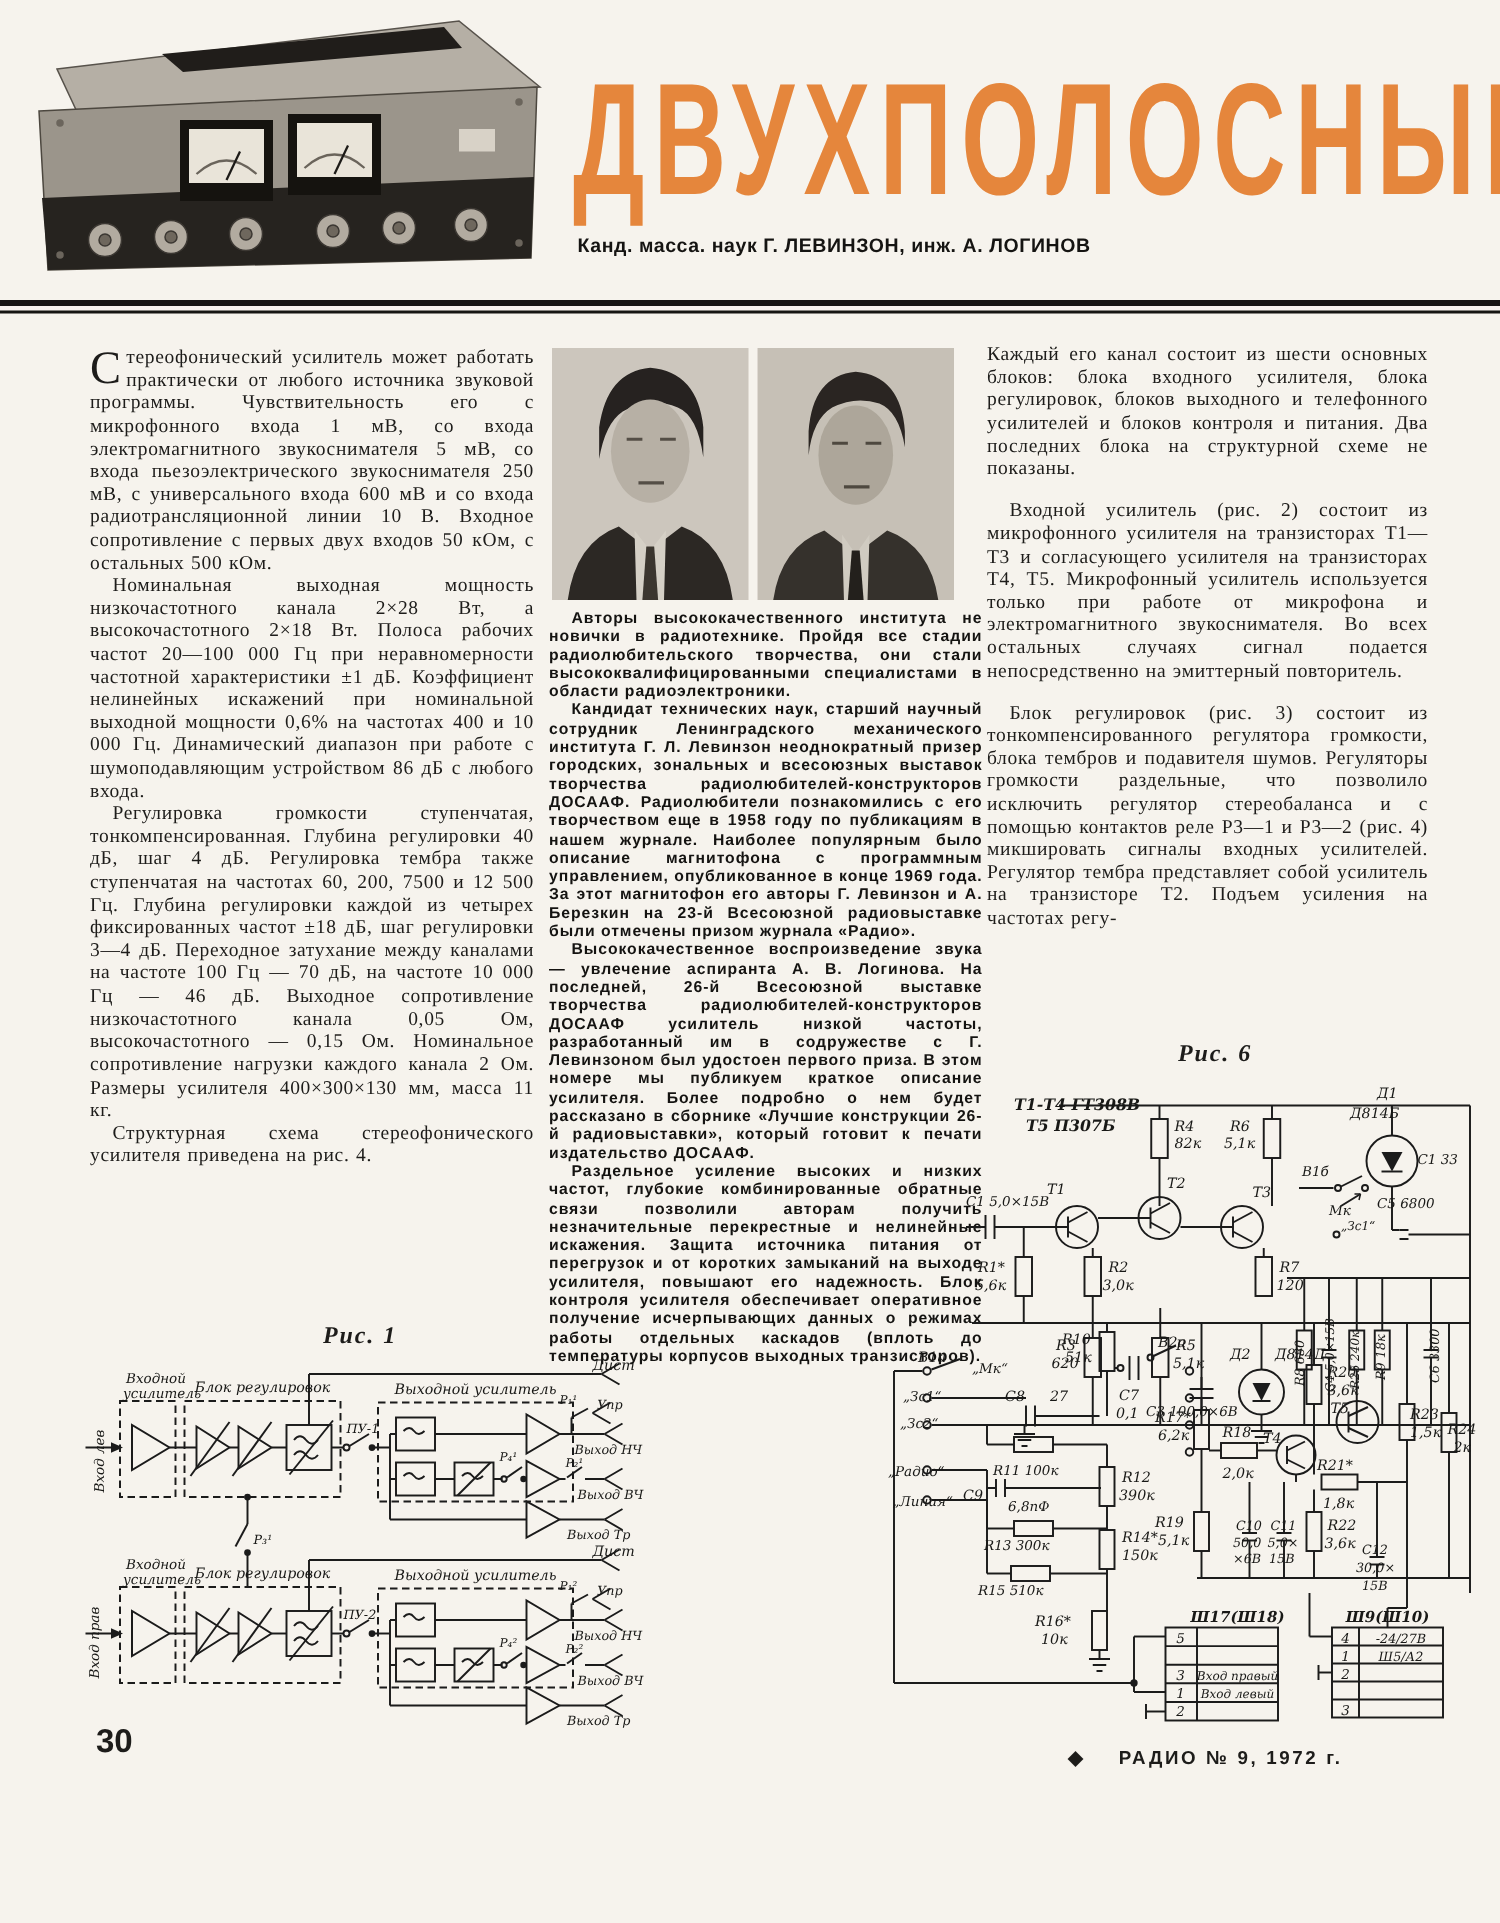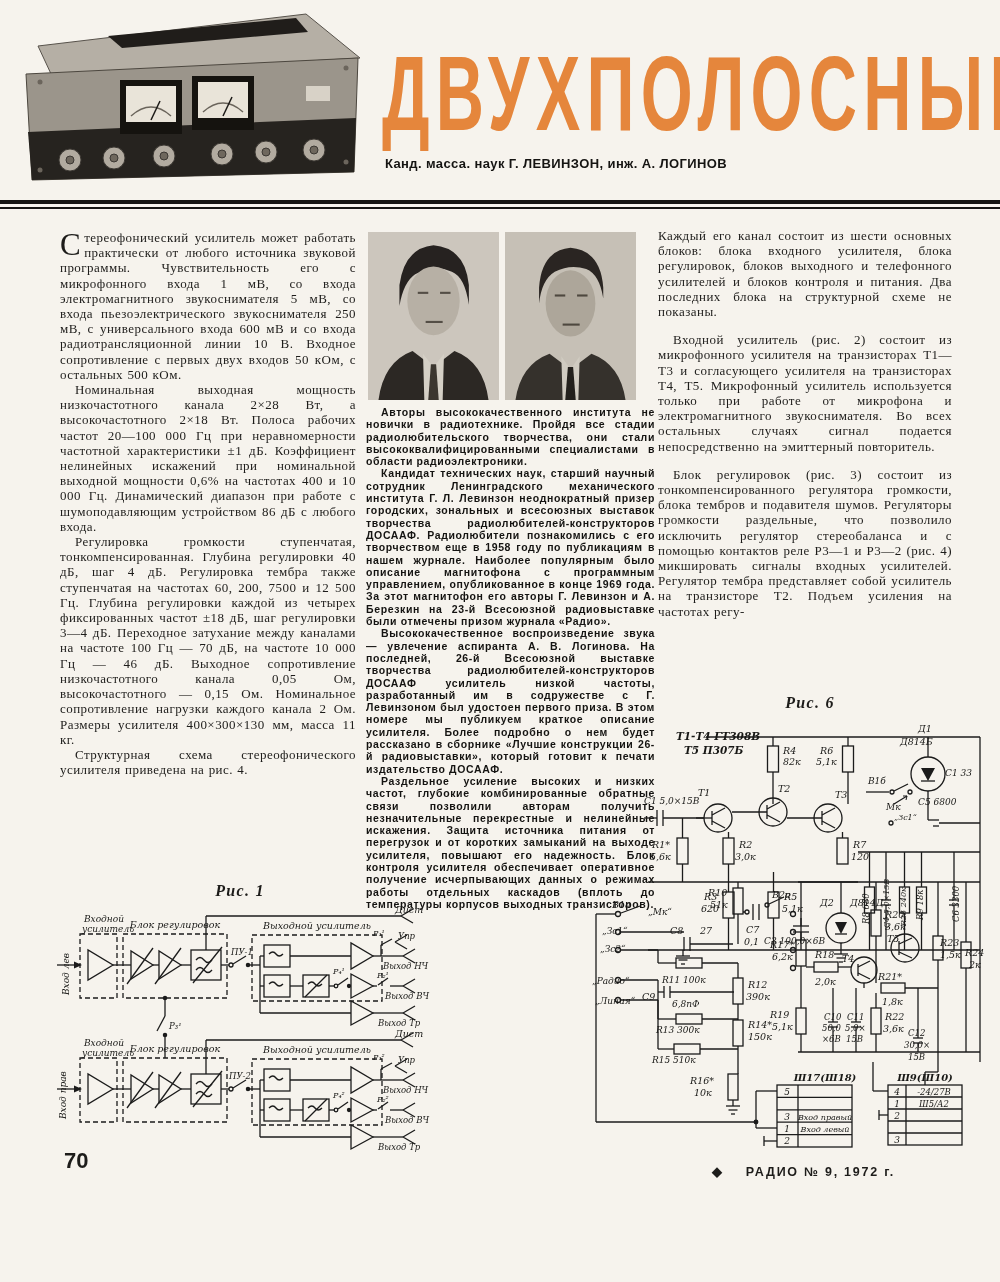--- a/index.html
+++ b/index.html
@@ -596,16 +596,16 @@
       <text x="237" y="440" font-size="8" text-anchor="middle">Вход левый</text>
       <text x="309" y="403" font-size="9" text-anchor="middle">4</text>
       <text x="309" y="415" font-size="9" text-anchor="middle">1</text>
       <text x="309" y="427" font-size="9" text-anchor="middle">2</text>
       <text x="309" y="451" font-size="9" text-anchor="middle">3</text>
       <text x="346" y="403" font-size="8.5" text-anchor="middle">-24/27В</text>
       <text x="346" y="415" font-size="8.5" text-anchor="middle">Ш5/А2</text>
     </g>
 </svg>
 
-<div class="abs" id="page-number">70</div>
+<div class="abs" id="page-number">30</div>
 <div class="abs" id="credit">
   <span class="dia">◆</span><span>РАДИО № 9, 1972 г.</span>
 </div>
 
 </body></html>

